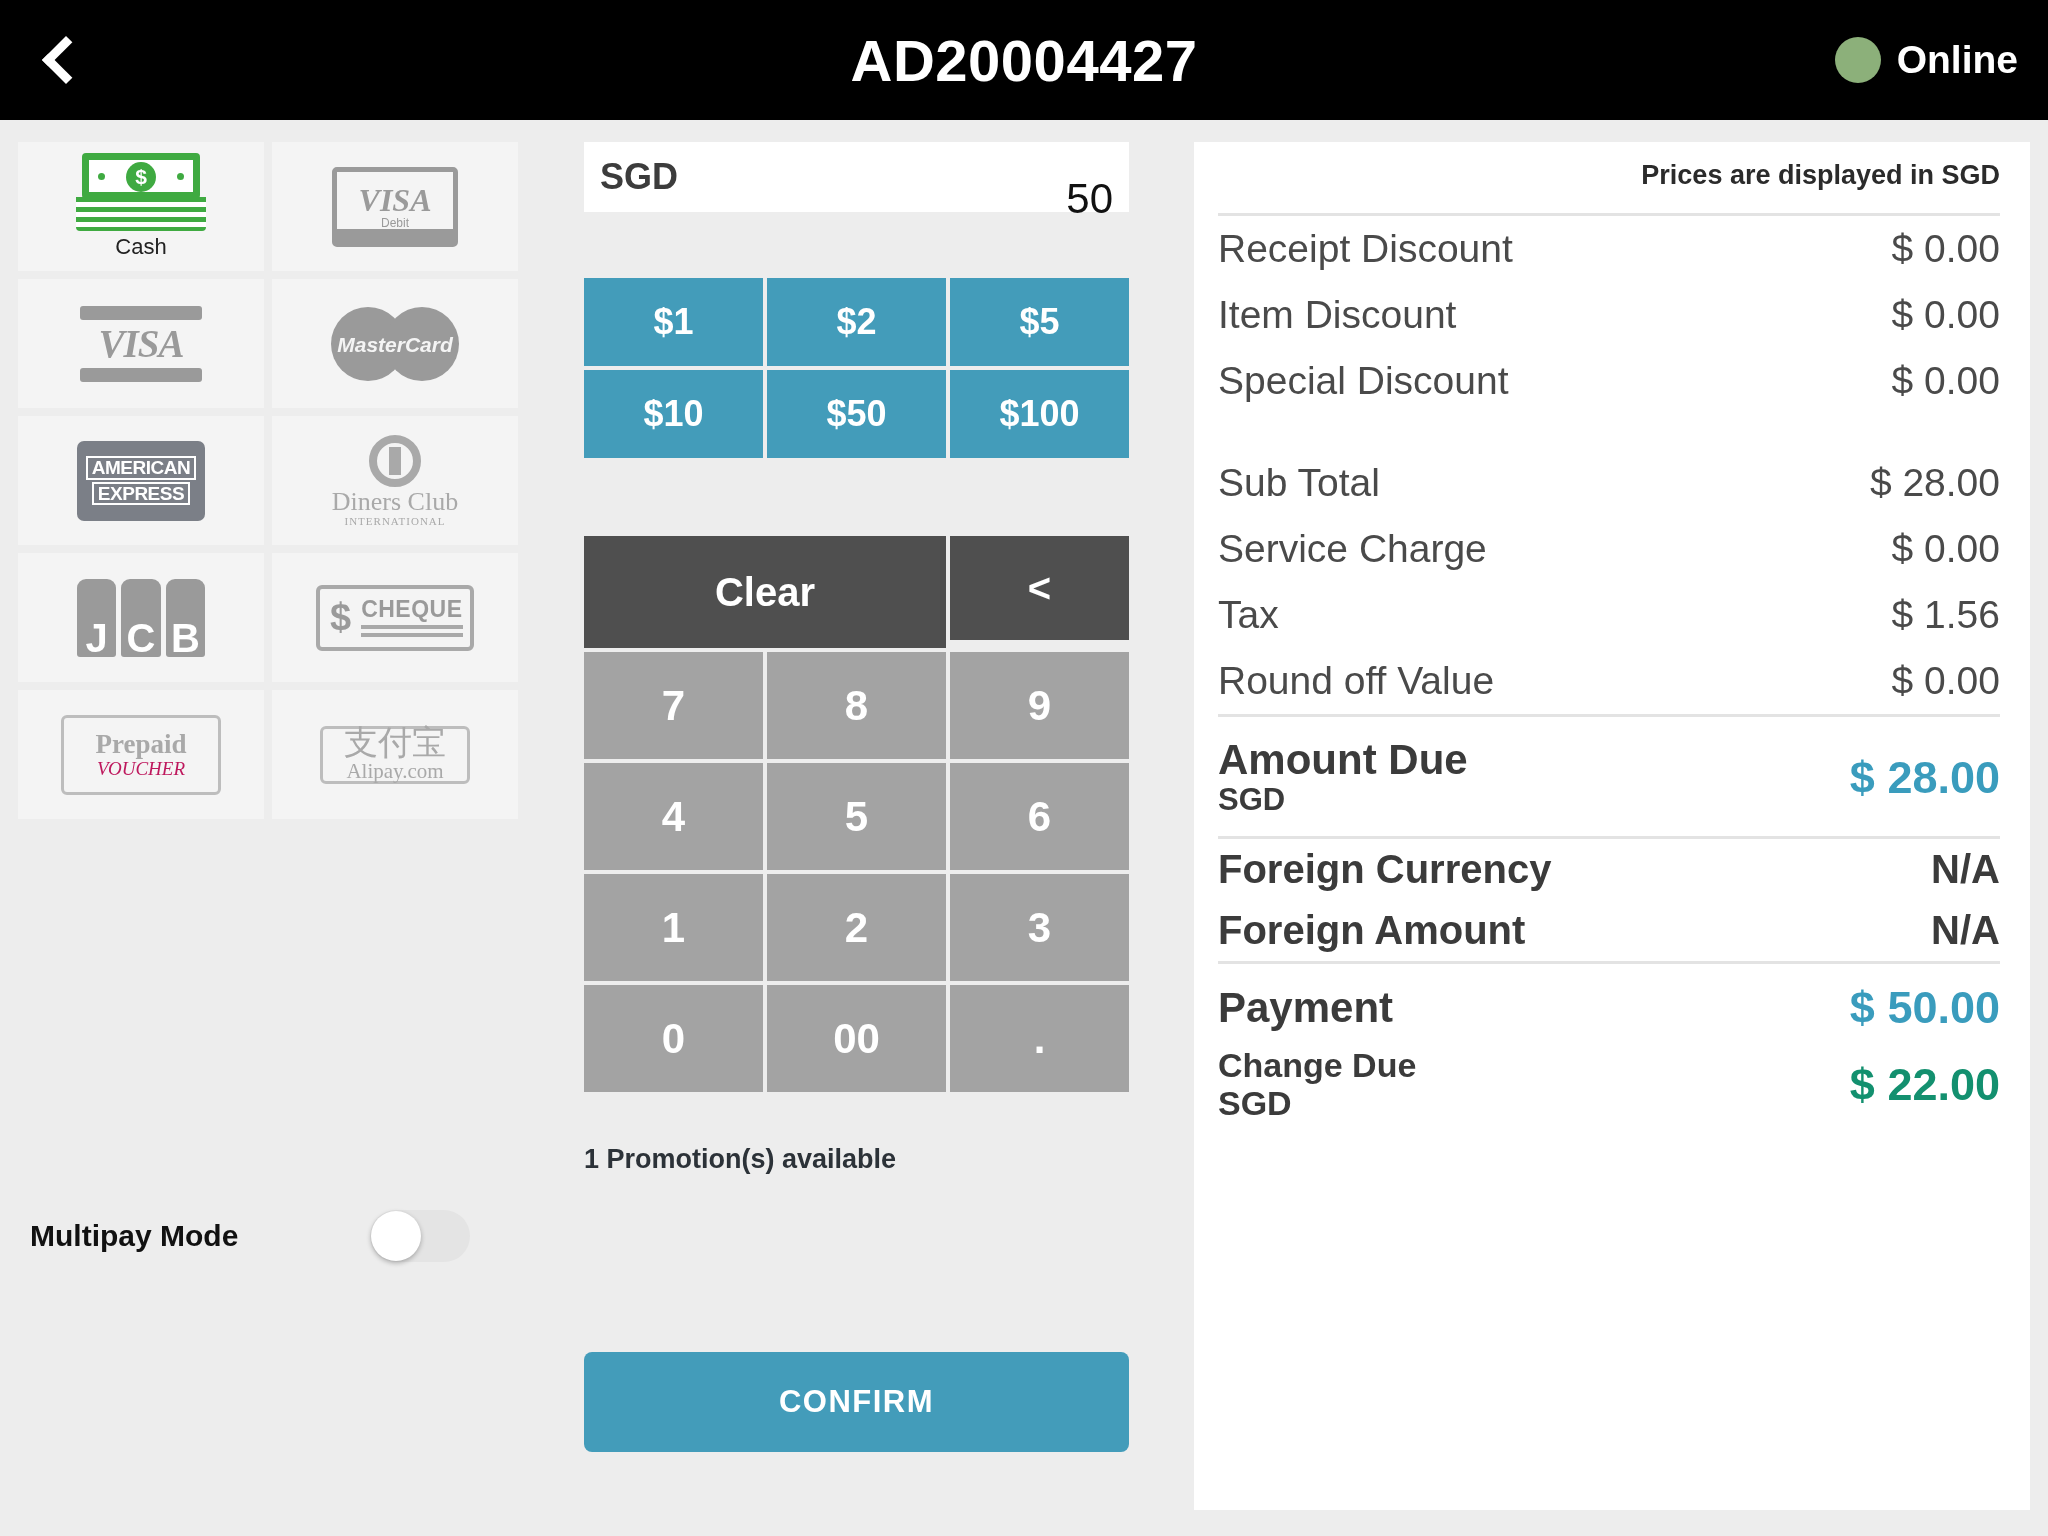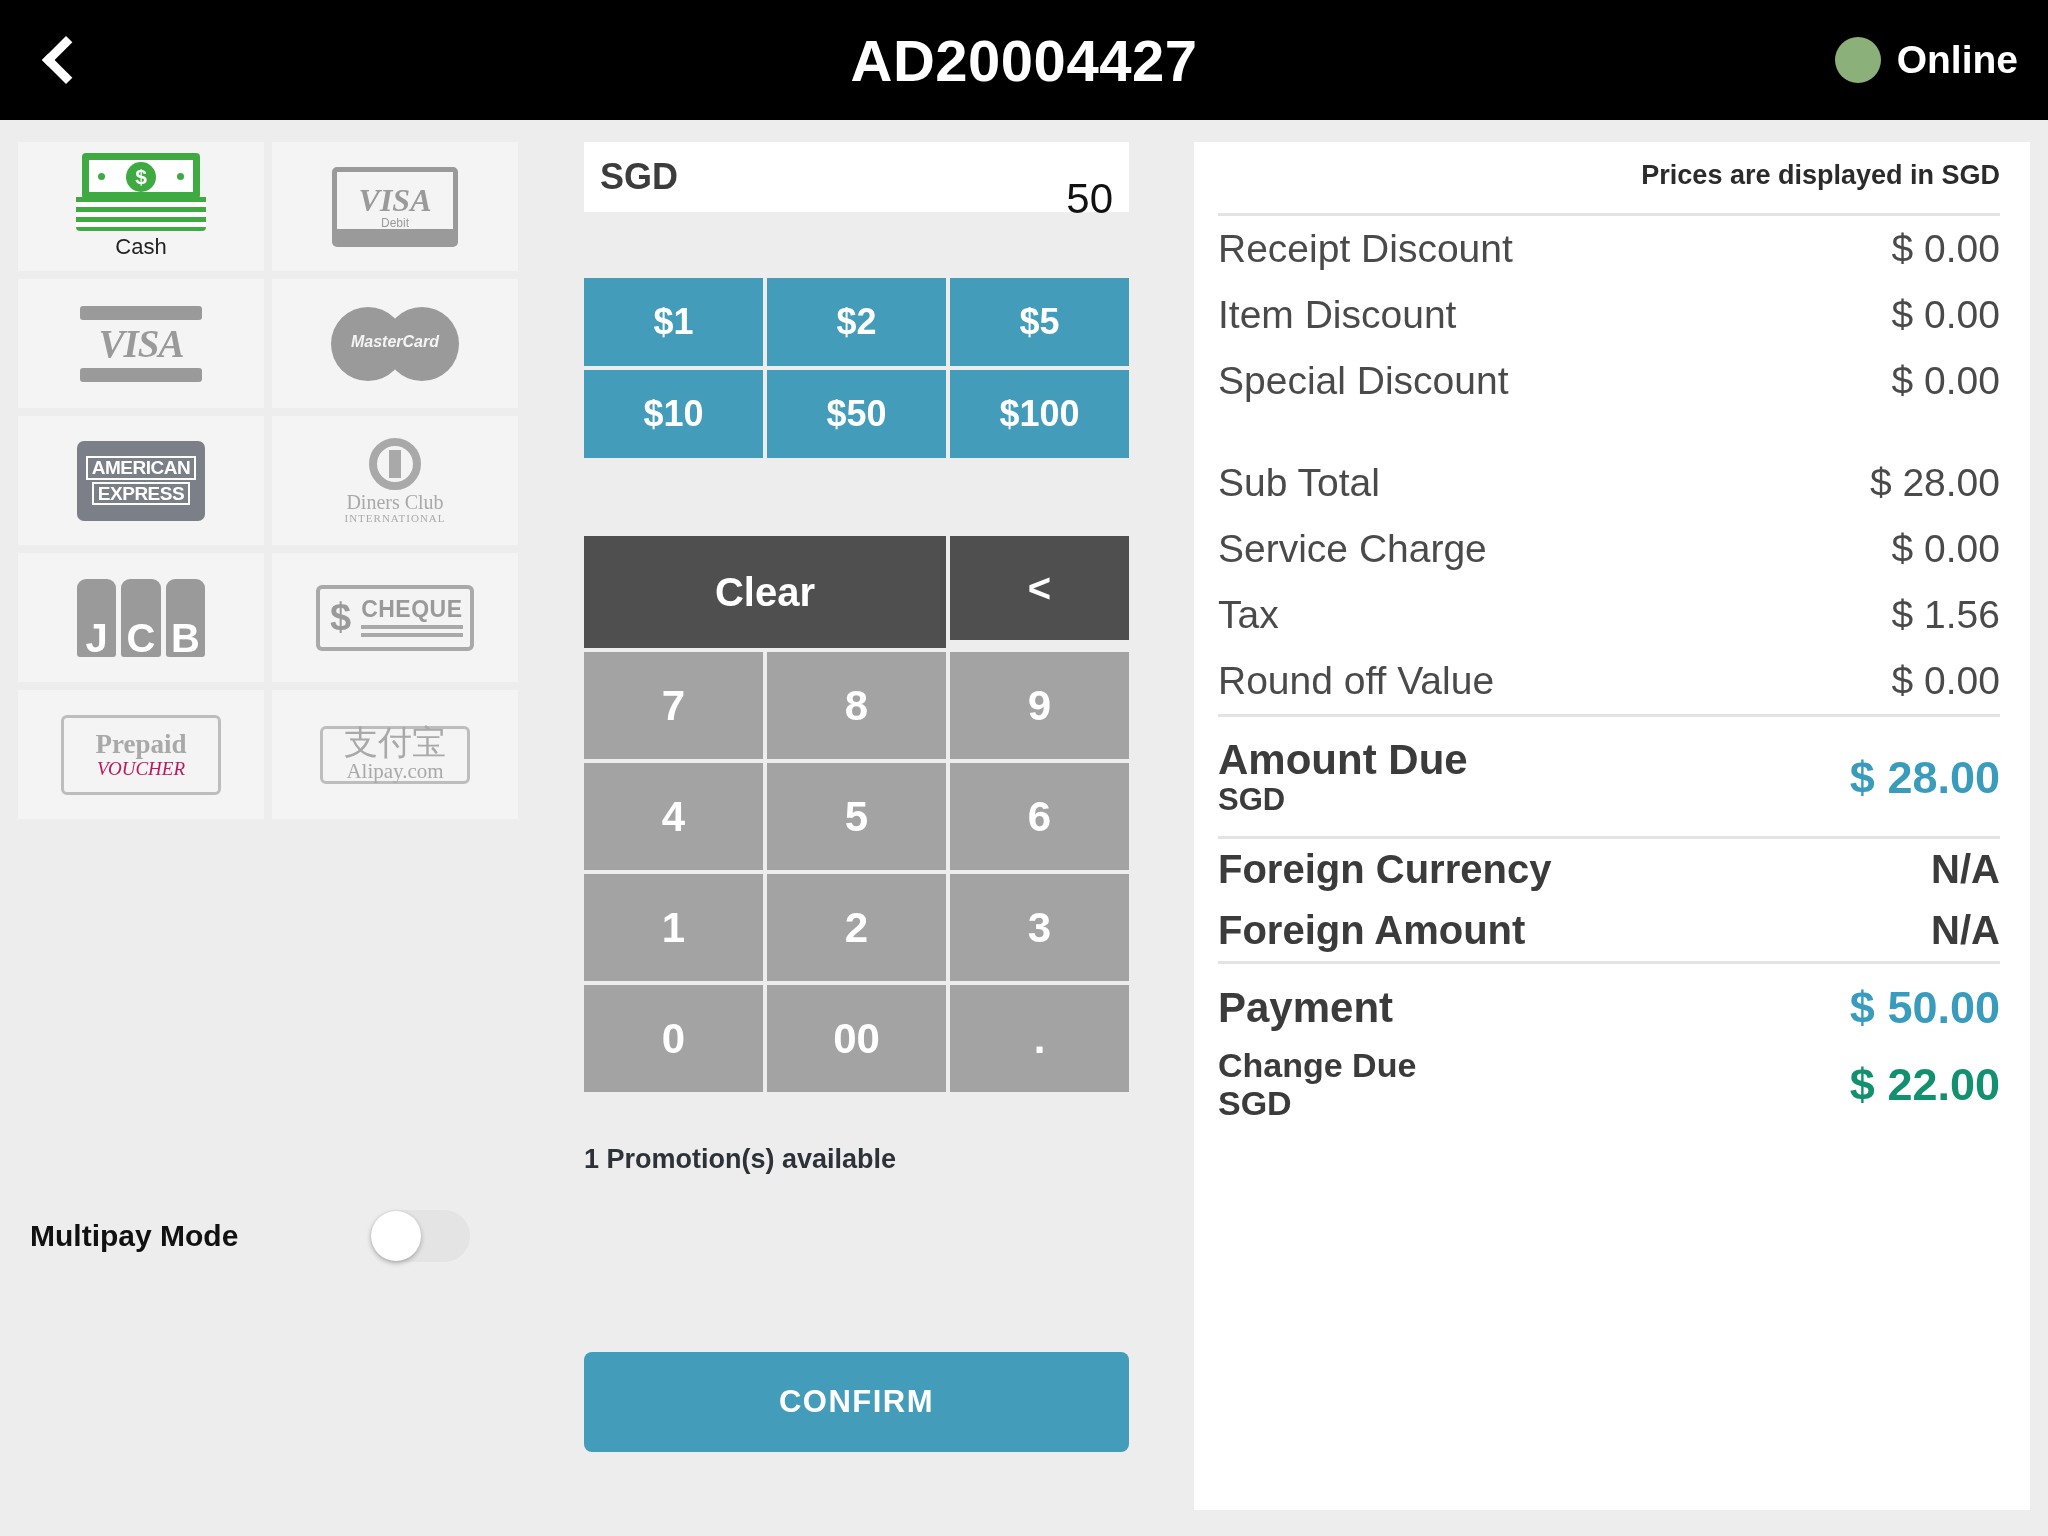--- a/index.html
+++ b/index.html
@@ -117,21 +117,21 @@
   }
   .mc-ico { width: 128px; height: 74px; position: relative; }
   .mc-ico .c {
     position: absolute; top: 0; width: 74px; height: 74px;
     border-radius: 50%; background: #9a9a9a;
   }
   .mc-ico .c1 { left: 0; } .mc-ico .c2 { right: 0; }
   .mc-ico .mctext {
     position: absolute; left: 0; right: 0; top: 26px;
     text-align: center; color: #f4f4f4;
-    font-size: 16px; font-weight: bold; font-style: italic; z-index: 2;
+    font-size: 21px; font-weight: bold; font-style: italic; z-index: 2;
   }
   .amex-ico {
     width: 128px; height: 80px; background: #7b7f87; border-radius: 7px;
     display: flex; flex-direction: column;
     align-items: center; justify-content: center; gap: 2px;
   }
   .amex-ico span {
     background: #7b7f87; color: #fff; font-size: 19px; font-weight: bold;
     letter-spacing: -0.5px; border: 2px solid #fff; padding: 0 4px;
     line-height: 1.05;
@@ -141,21 +141,21 @@
   }
   .diners-ico .ring {
     width: 52px; height: 52px; border-radius: 50%;
     border: 8px solid #a9a9a9; position: relative; background: #f4f4f4;
   }
   .diners-ico .ring::after {
     content: ""; position: absolute; left: 12px; top: 4px;
     width: 12px; height: 28px; background: #a9a9a9;
   }
   .diners-ico .d1 {
-    font-family: "Liberation Serif", serif; font-size: 20px; color: #a9a9a9;
+    font-family: "Liberation Serif", serif; font-size: 26px; color: #a9a9a9;
     margin-top: 2px; line-height: 1;
   }
   .diners-ico .d2 {
     font-family: "Liberation Serif", serif; font-size: 11px;
     color: #a9a9a9; letter-spacing: 1px;
   }
   .jcb-ico { width: 128px; height: 78px; display: flex; gap: 5px; }
   .jcb-ico div {
     flex: 1; background: #9a9a9a; border-radius: 9px 9px 3px 3px;
     color: #fff; font-size: 40px; font-weight: bold;

